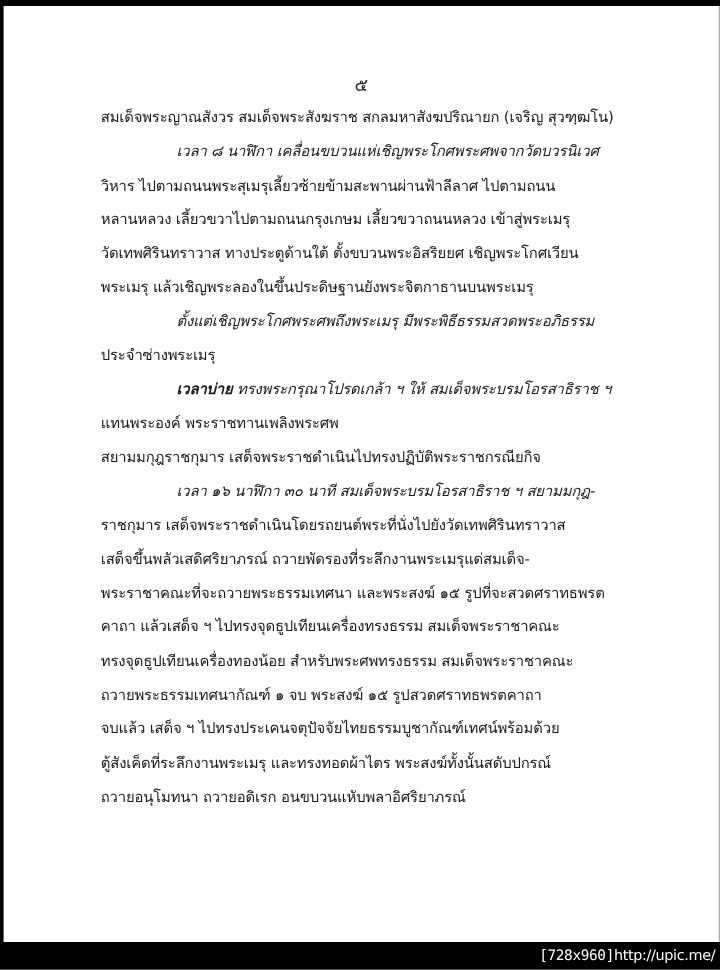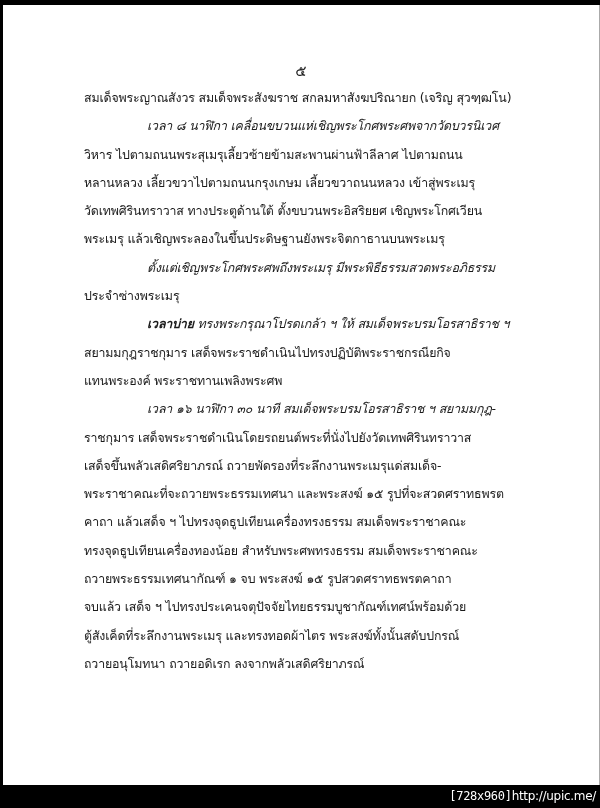--- a/index.html
+++ b/index.html
@@ -39,30 +39,30 @@
   <div class="body-text" id="body-text">
       <div class="line"><span>สมเด็จพระญาณสังวร สมเด็จพระสังฆราช สกลมหาสังฆปริณายก (เจริญ สุวฑฺฒโน)</span></div>
       <div class="line indent"><span>เวลา ๘ นาฬิกา เคลื่อนขบวนแห่เชิญพระโกศพระศพจากวัดบวรนิเวศ</span></div>
       <div class="line"><span>วิหาร ไปตามถนนพระสุเมรุเลี้ยวซ้ายข้ามสะพานผ่านฟ้าลีลาศ ไปตามถนน</span></div>
       <div class="line"><span>หลานหลวง เลี้ยวขวาไปตามถนนกรุงเกษม เลี้ยวขวาถนนหลวง เข้าสู่พระเมรุ</span></div>
       <div class="line"><span>วัดเทพศิรินทราวาส ทางประตูด้านใต้ ตั้งขบวนพระอิสริยยศ เชิญพระโกศเวียน</span></div>
       <div class="line"><span>พระเมรุ แล้วเชิญพระลองในขึ้นประดิษฐานยังพระจิตกาธานบนพระเมรุ</span></div>
       <div class="line indent"><span>ตั้งแต่เชิญพระโกศพระศพถึงพระเมรุ มีพระพิธีธรรมสวดพระอภิธรรม</span></div>
       <div class="line"><span>ประจำซ่างพระเมรุ</span></div>
       <div class="line indent"><span class="bold">เวลาบ่าย</span><span> ทรงพระกรุณาโปรดเกล้า ฯ ให้ สมเด็จพระบรมโอรสาธิราช ฯ</span></div>
+      <div class="line"><span>แทนพระองค์ พระราชทานเพลิงพระศพ</span></div>
       <div class="line"><span>สยามมกุฎราชกุมาร  เสด็จพระราชดำเนินไปทรงปฏิบัติพระราชกรณียกิจ</span></div>
-      <div class="line"><span>แทนพระองค์ พระราชทานเพลิงพระศพ</span></div>
       <div class="line indent"><span>เวลา ๑๖ นาฬิกา ๓๐ นาที สมเด็จพระบรมโอรสาธิราช ฯ สยามมกุฎ-</span></div>
       <div class="line"><span>ราชกุมาร เสด็จพระราชดำเนินโดยรถยนต์พระที่นั่งไปยังวัดเทพศิรินทราวาส</span></div>
       <div class="line"><span>เสด็จขึ้นพลัวเสดิศริยาภรณ์  ถวายพัดรองที่ระลึกงานพระเมรุแด่สมเด็จ-</span></div>
       <div class="line"><span>พระราชาคณะที่จะถวายพระธรรมเทศนา และพระสงฆ์ ๑๕ รูปที่จะสวดศราทธพรต</span></div>
       <div class="line"><span>คาถา แล้วเสด็จ ฯ ไปทรงจุดธูปเทียนเครื่องทรงธรรม สมเด็จพระราชาคณะ</span></div>
       <div class="line"><span>ทรงจุดธูปเทียนเครื่องทองน้อย สำหรับพระศพทรงธรรม สมเด็จพระราชาคณะ</span></div>
       <div class="line"><span>ถวายพระธรรมเทศนากัณฑ์ ๑ จบ พระสงฆ์ ๑๕ รูปสวดศราทธพรตคาถา</span></div>
       <div class="line"><span>จบแล้ว เสด็จ ฯ ไปทรงประเคนจตุปัจจัยไทยธรรมบูชากัณฑ์เทศน์พร้อมด้วย</span></div>
       <div class="line"><span>ตู้สังเค็ดที่ระลึกงานพระเมรุ และทรงทอดผ้าไตร พระสงฆ์ทั้งนั้นสดับปกรณ์</span></div>
-      <div class="line"><span>ถวายอนุโมทนา ถวายอดิเรก ลงจากพลัวเสดิศริยาภรณ์</span></div>
+      <div class="line"><span>ถวายอนุโมทนา ถวายอดิเรก อนขบวนแหับพลาอิศริยาภรณ์</span></div>
     </div>
 </div>
 
 <div class="footer">
   <span>[728x960]</span><span class="dim">http://upic.me/</span>
 </div>
 
 </body></html>

